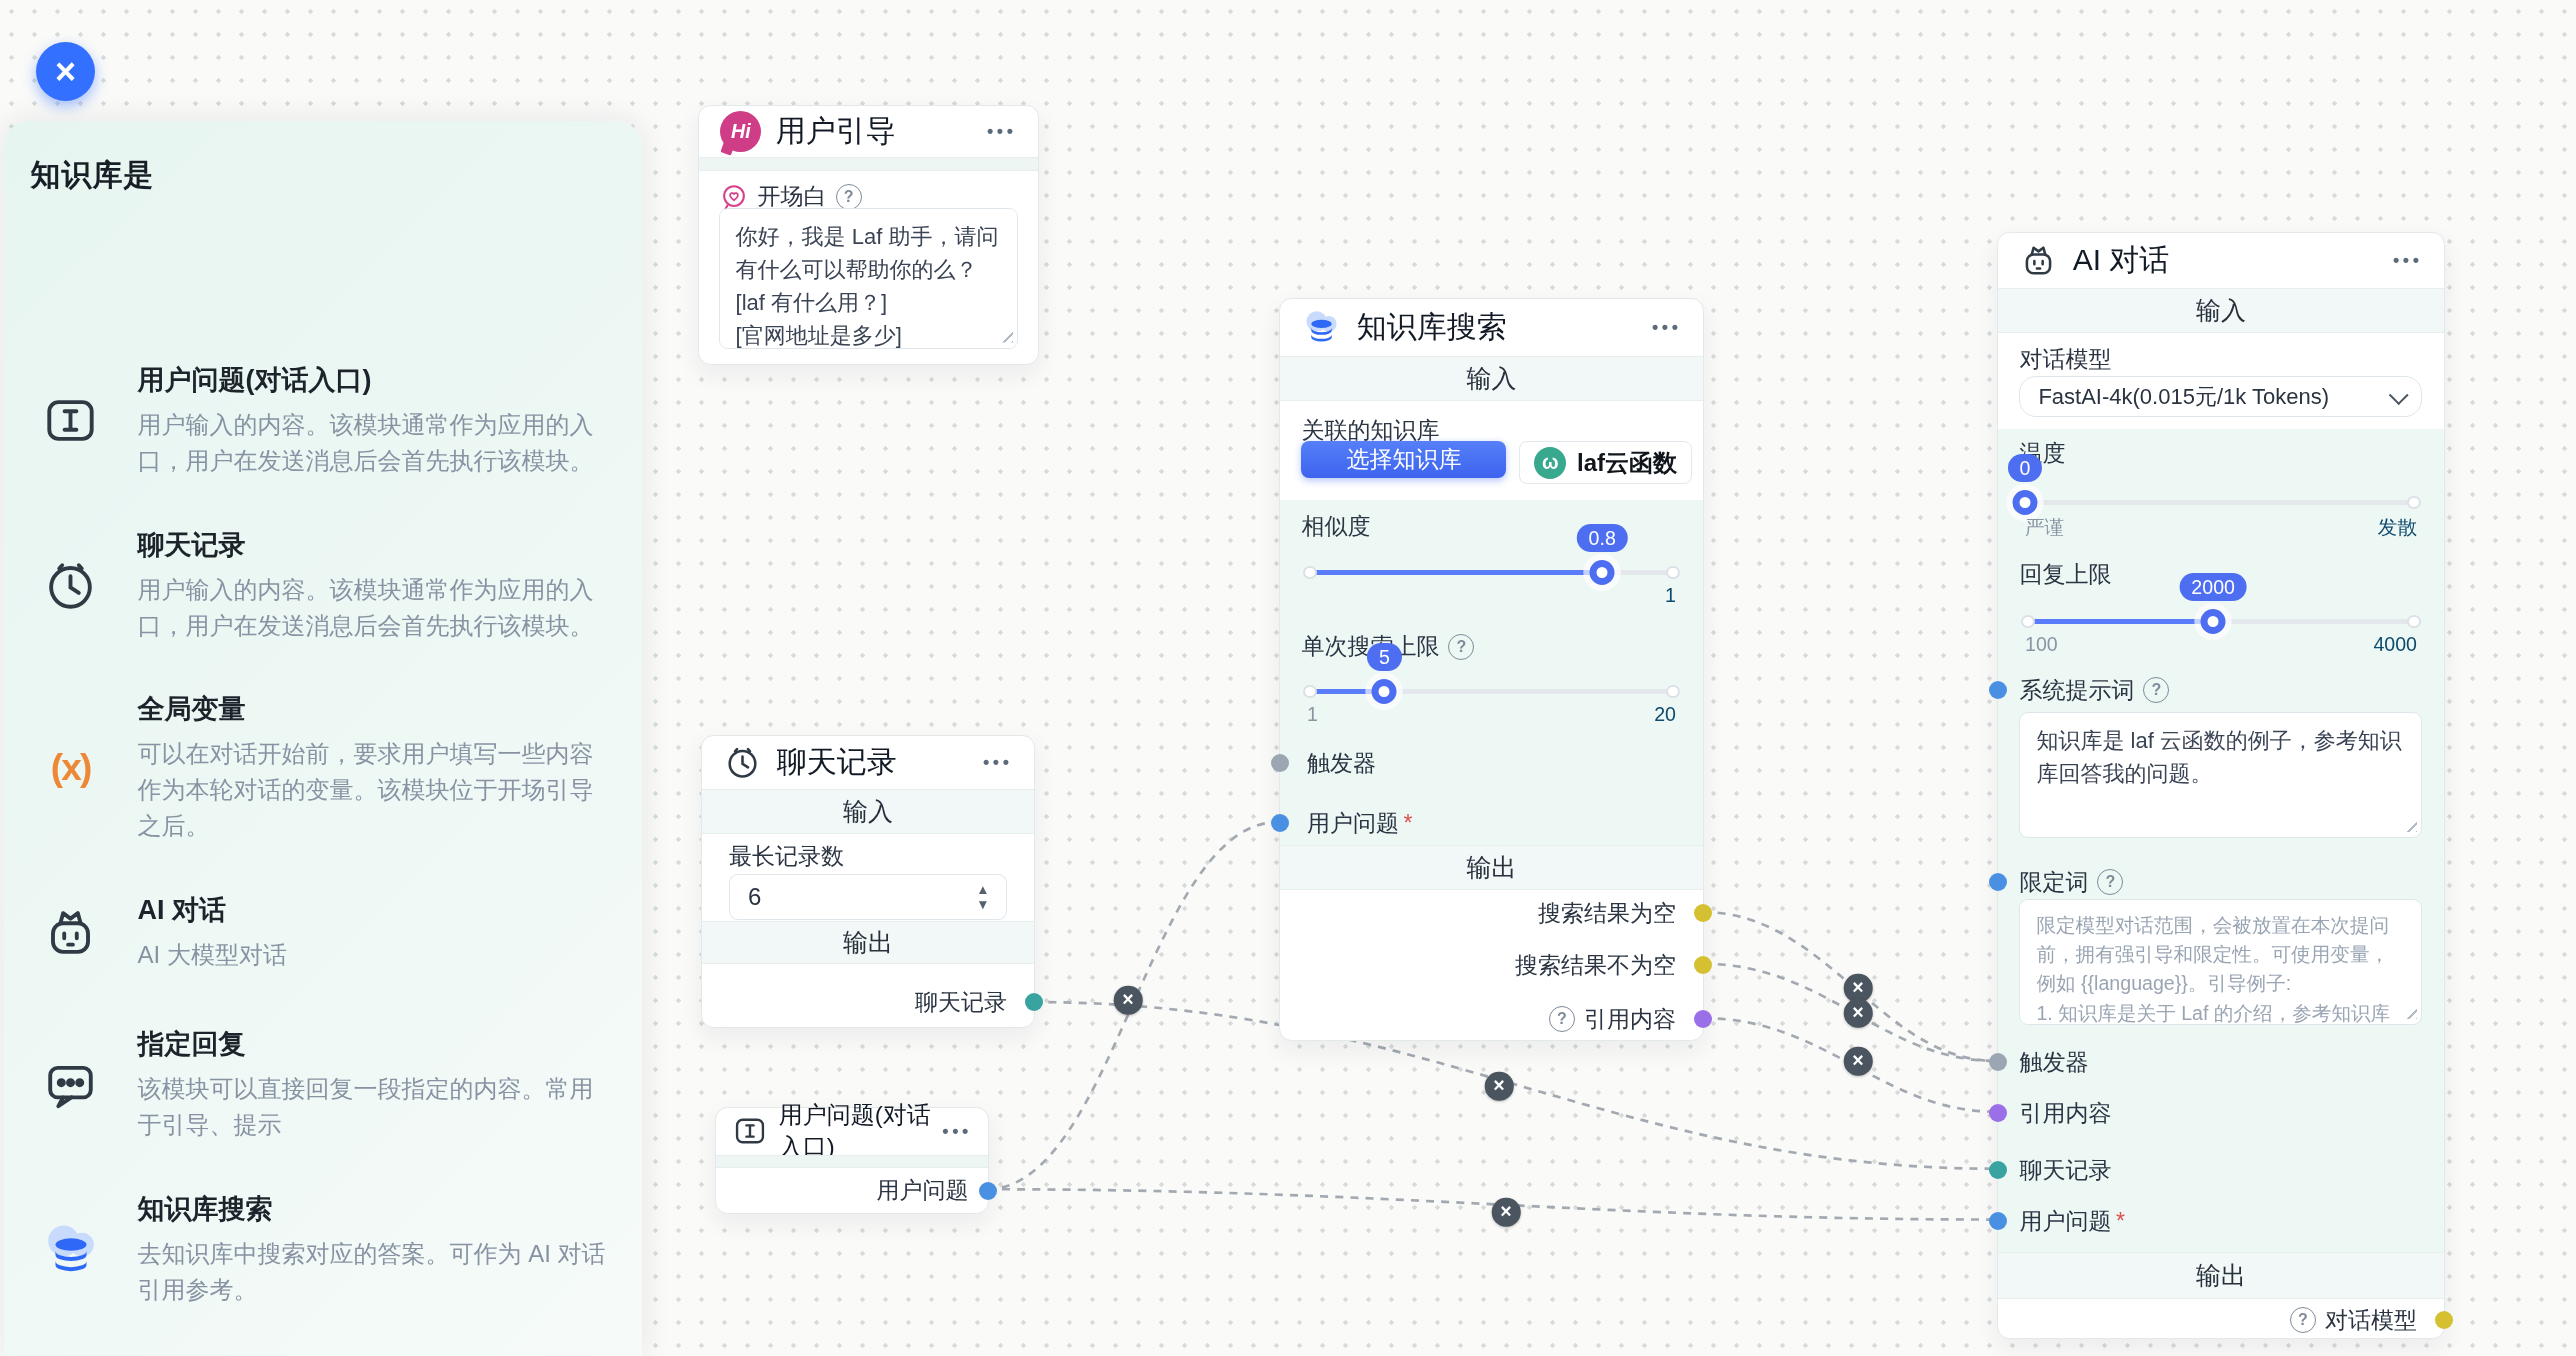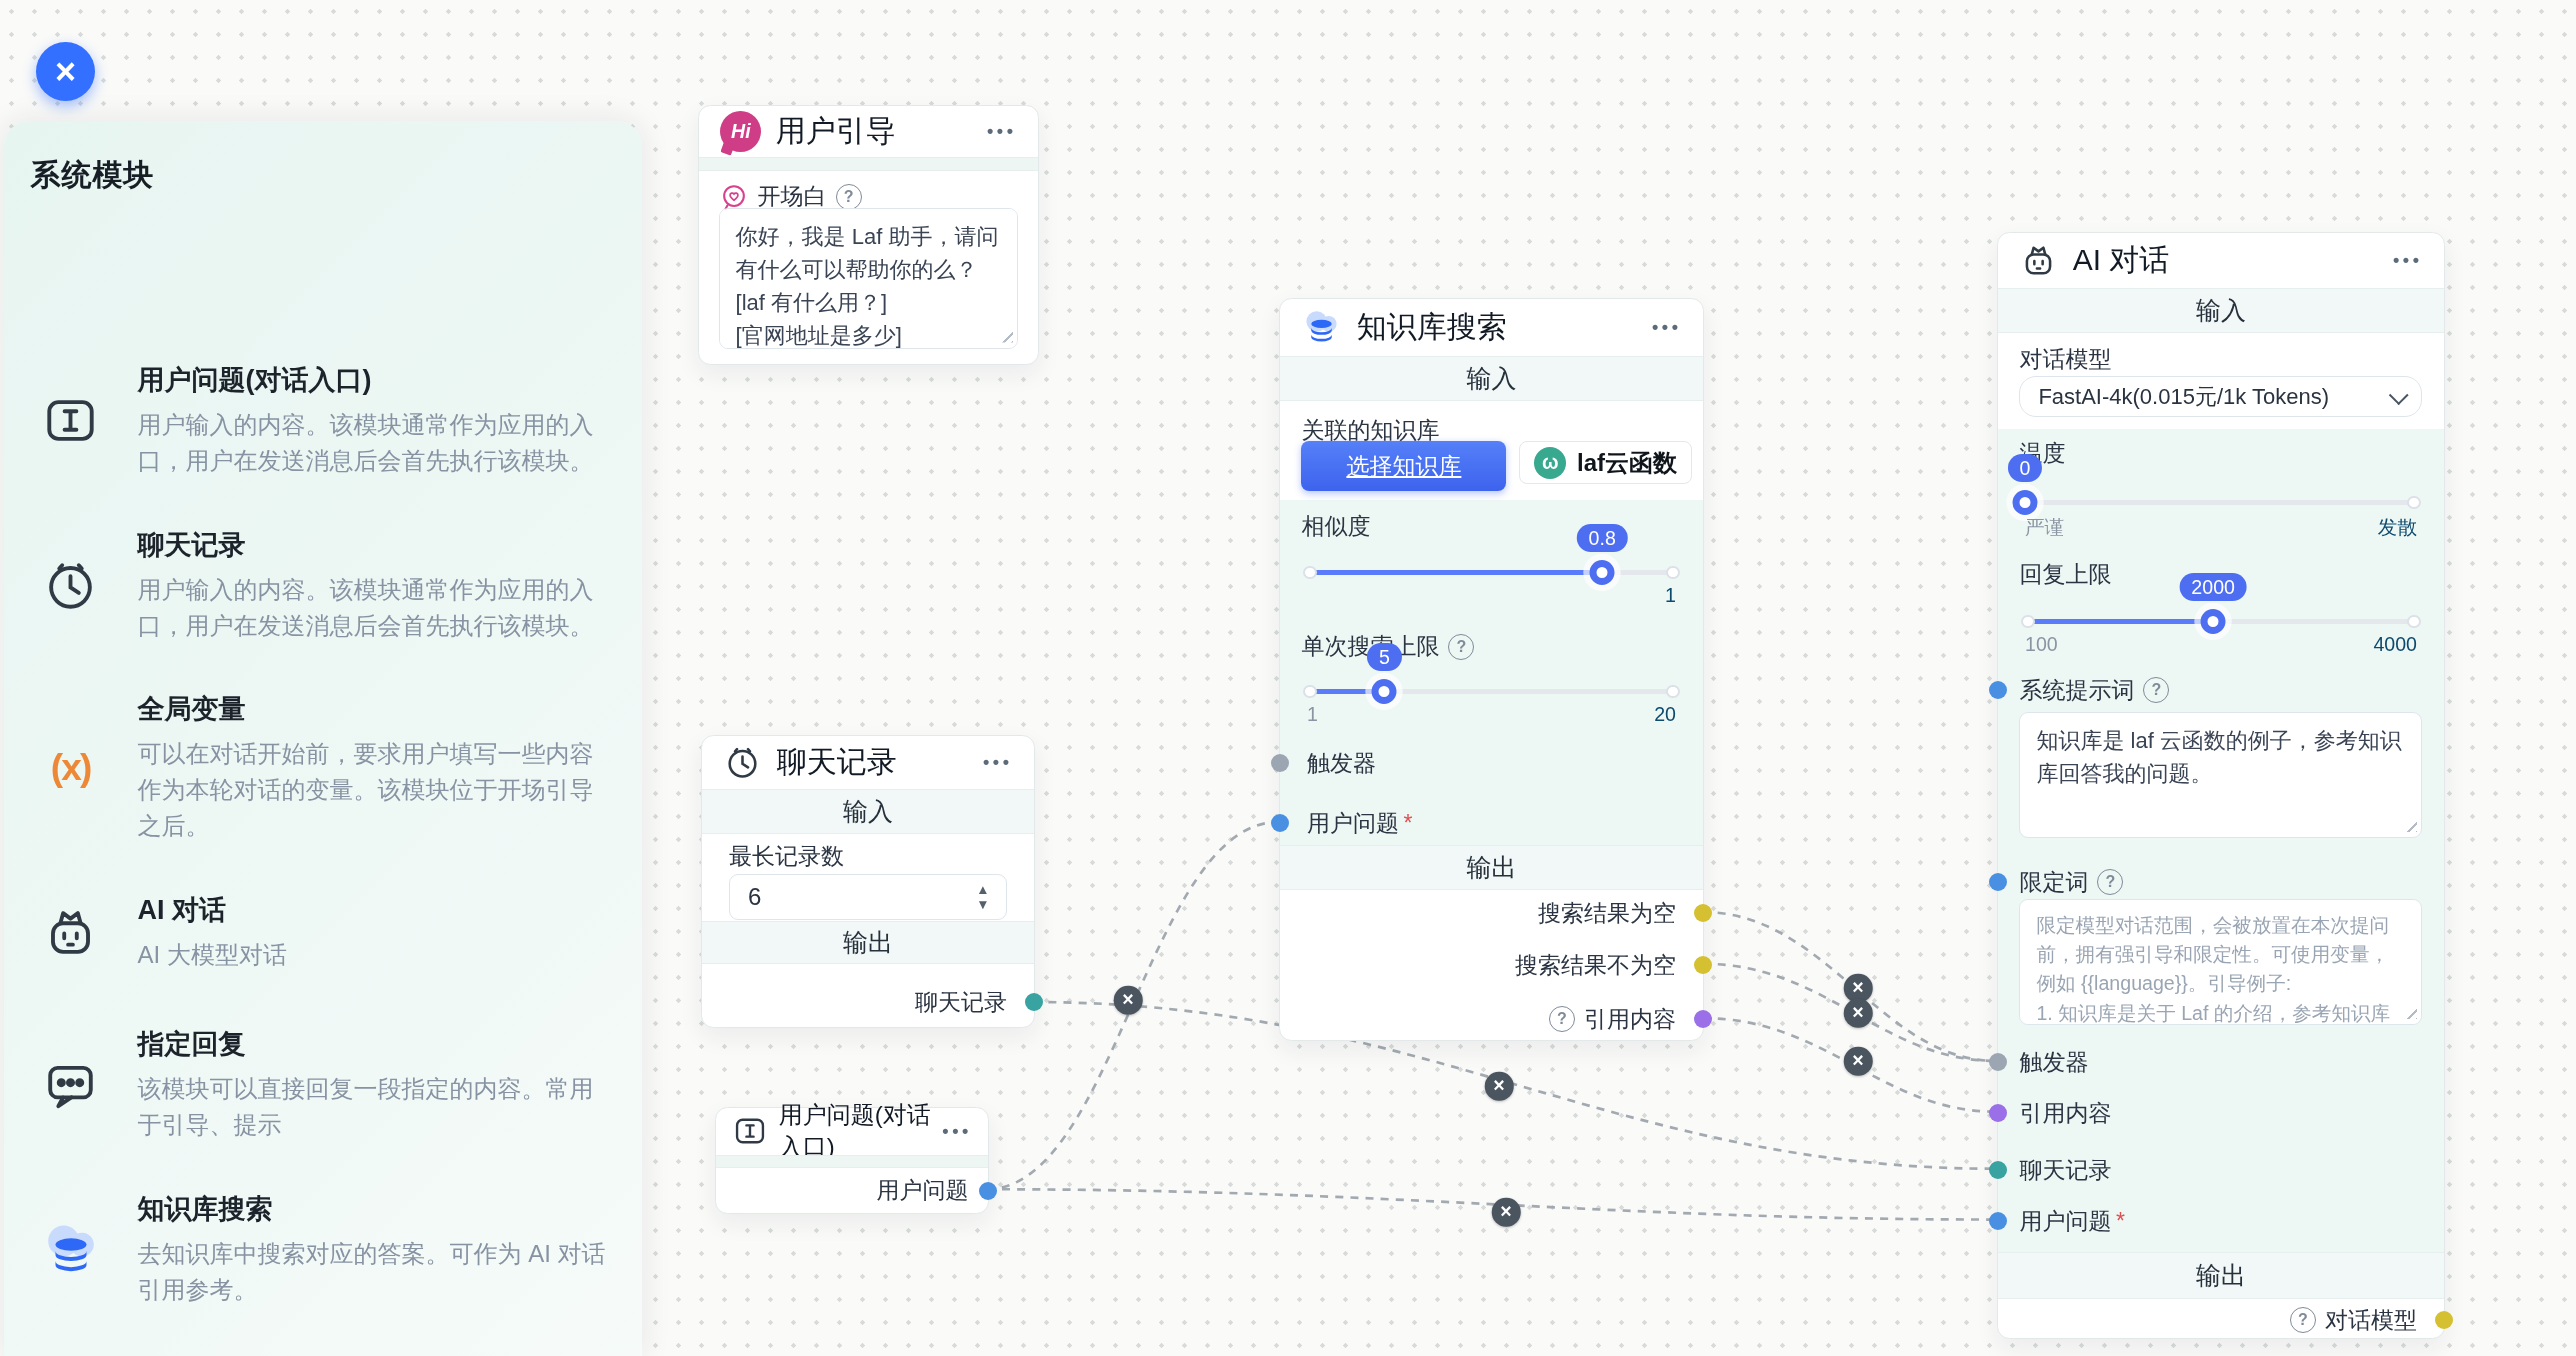--- a/index.html
+++ b/index.html
@@ -115,21 +115,21 @@
 <div class="edge-x" style="left:1499px;top:1086px;">×</div>
 <div class="edge-x" style="left:1858px;top:988px;">×</div>
 <div class="edge-x" style="left:1858px;top:1013px;">×</div>
 <div class="edge-x" style="left:1858px;top:1061px;">×</div>
 
 <div class="close-btn">
     <span>×</span>
   </div>
 
 <div class="sidebar">
-  <h1>系统模块</h1>
+  <h1>知识库是</h1>
 
   <div class="sb-item" style="top:241px;">
     <div class="sb-icon">
       <svg width="59" height="59" viewBox="0 0 32 32" fill="none" stroke="#2f3a45" stroke-width="2.1" stroke-linecap="round">
         <rect x="4.5" y="6" width="23" height="20" rx="5"></rect>
           <path d="M16 11v10 M12.8 11h6.4 M12.8 21h6.4"></path>
       </svg>
     </div>
     <div class="sb-body">
       <div class="sb-title">用户问题(对话入口)</div>
@@ -294,21 +294,21 @@
     </svg>
     <div class="n-title">知识库搜索</div>
     <div class="n-menu">•••</div>
   </div>
   <div class="n-bar" style="top:57px;height:43px;">
       <span>输入</span>
     </div>
   <div class="mintblock" style="top:201px;height:345px;"></div>
 
   <div class="lbl" style="left:21.4px;top:116px;">关联的知识库</div>
-  <div class="btn-blue" style="left:21.4px;top:142px;width:205px;height:50px;text-decoration:underline;">选择知识库</div>
+  <div class="btn-blue" style="left:21.4px;top:142px;width:205px;height:37px;">选择知识库</div>
   <div class="chip" style="left:239px;top:142px;height:43px;">
     <span class="chip-ic">ω</span>
     <span class="chip-t">laf云函数</span>
   </div>
 
   <div class="lbl" style="left:21.4px;top:212px;">相似度</div>
   <div class="slider" style="left:27px;right:27px;top:271px;">
     <div class="s-track"></div>
       <div class="s-fill" style="width:80%;"></div>
     <div class="s-cap" style="left:-3.6px;"></div>

